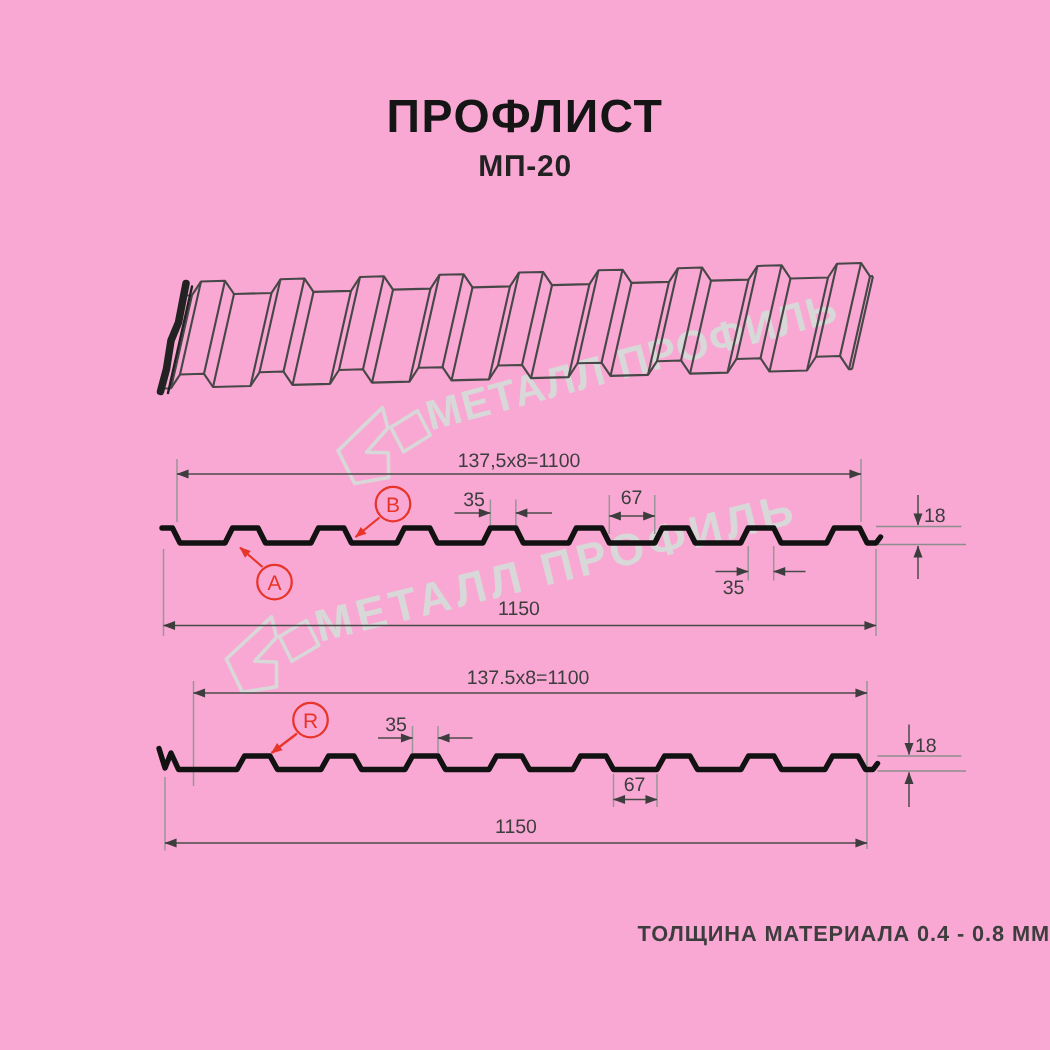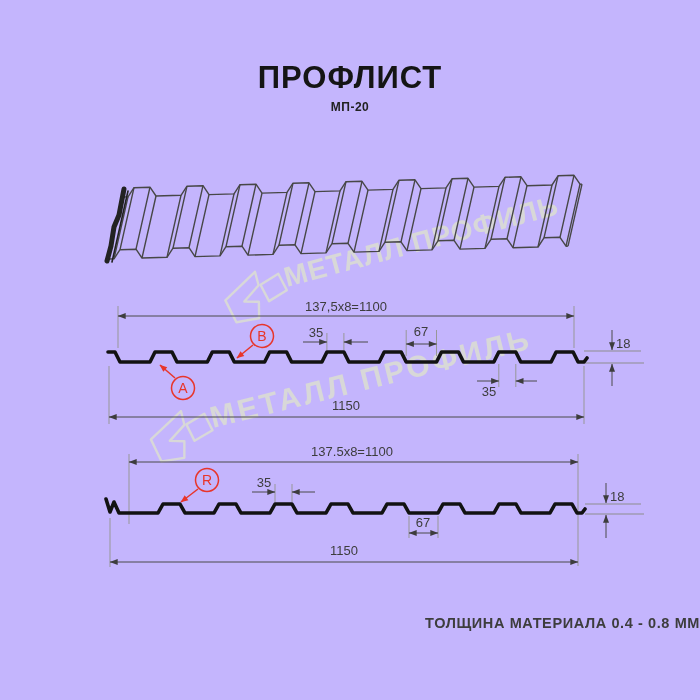--- a/index.html
+++ b/index.html
@@ -1,21 +1,21 @@
 <!DOCTYPE html>
 <html><head>
 <meta charset="utf-8">
 <style>
   html,body{margin:0;padding:0;background:#ffffff;}
-  .page{position:relative;width:700px;height:700px;background:#c4b5fd;overflow:hidden;
+  .page{position:relative;width:700px;height:700px;background:#f9a8d4;overflow:hidden;
         font-family:"Liberation Sans", sans-serif;}
   .title{position:absolute;top:60px;left:0;right:0;text-align:center;
          font-size:31px;font-weight:bold;letter-spacing:1px;color:#151515;}
   .subtitle{position:absolute;top:100px;left:0;right:0;text-align:center;
-         font-size:12px;font-weight:bold;letter-spacing:.5px;color:#222;}
+         font-size:20px;font-weight:bold;letter-spacing:.5px;color:#222;}
   .footer{position:absolute;top:615px;left:0;right:0;text-align:right;
          font-size:14.5px;font-weight:bold;letter-spacing:.6px;color:#3d3d3d;}
   svg{position:absolute;top:0;left:0;}
   .wm-text{fill:#d8d8d8;font-size:28px;font-weight:bold;letter-spacing:1px;}
   .wm-text2{fill:#d8d8d8;font-size:30px;font-weight:bold;letter-spacing:3px;}
   .wm-logo{fill:none;stroke:#d8d8d8;stroke-width:2.4;stroke-linejoin:round;}
   .sheet{fill:none;stroke:#474747;stroke-width:1.4;stroke-linejoin:round;}
   .cap{fill:none;stroke:#222;stroke-linecap:round;}
   .profile{fill:none;stroke:#121212;stroke-width:3.6;stroke-linejoin:round;stroke-linecap:round;}
   .ext{stroke:#979797;stroke-width:1;fill:none;}

